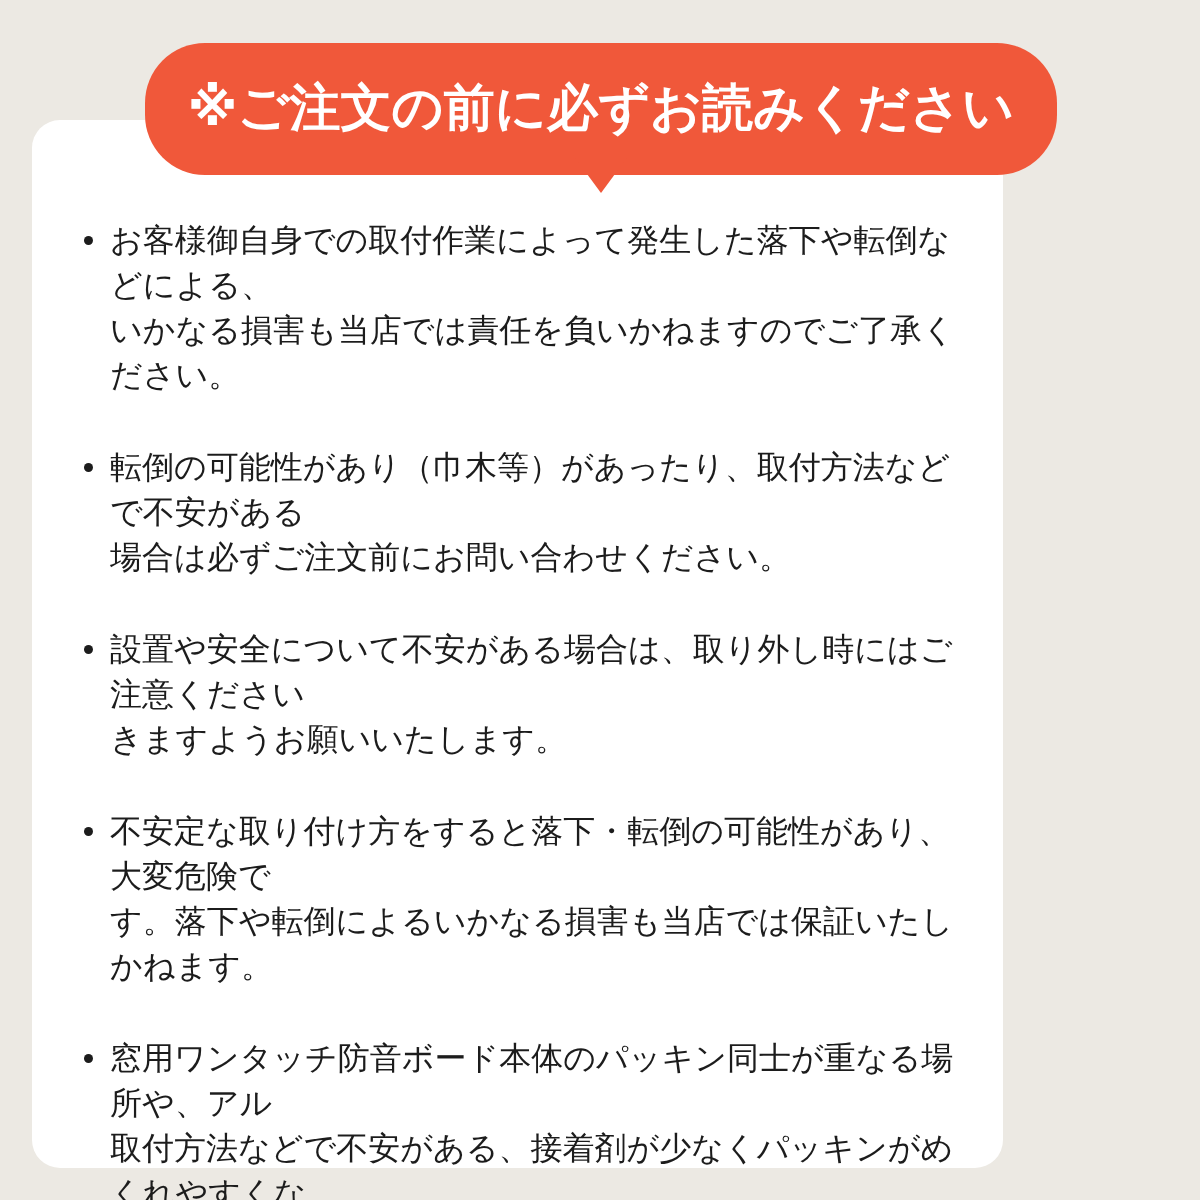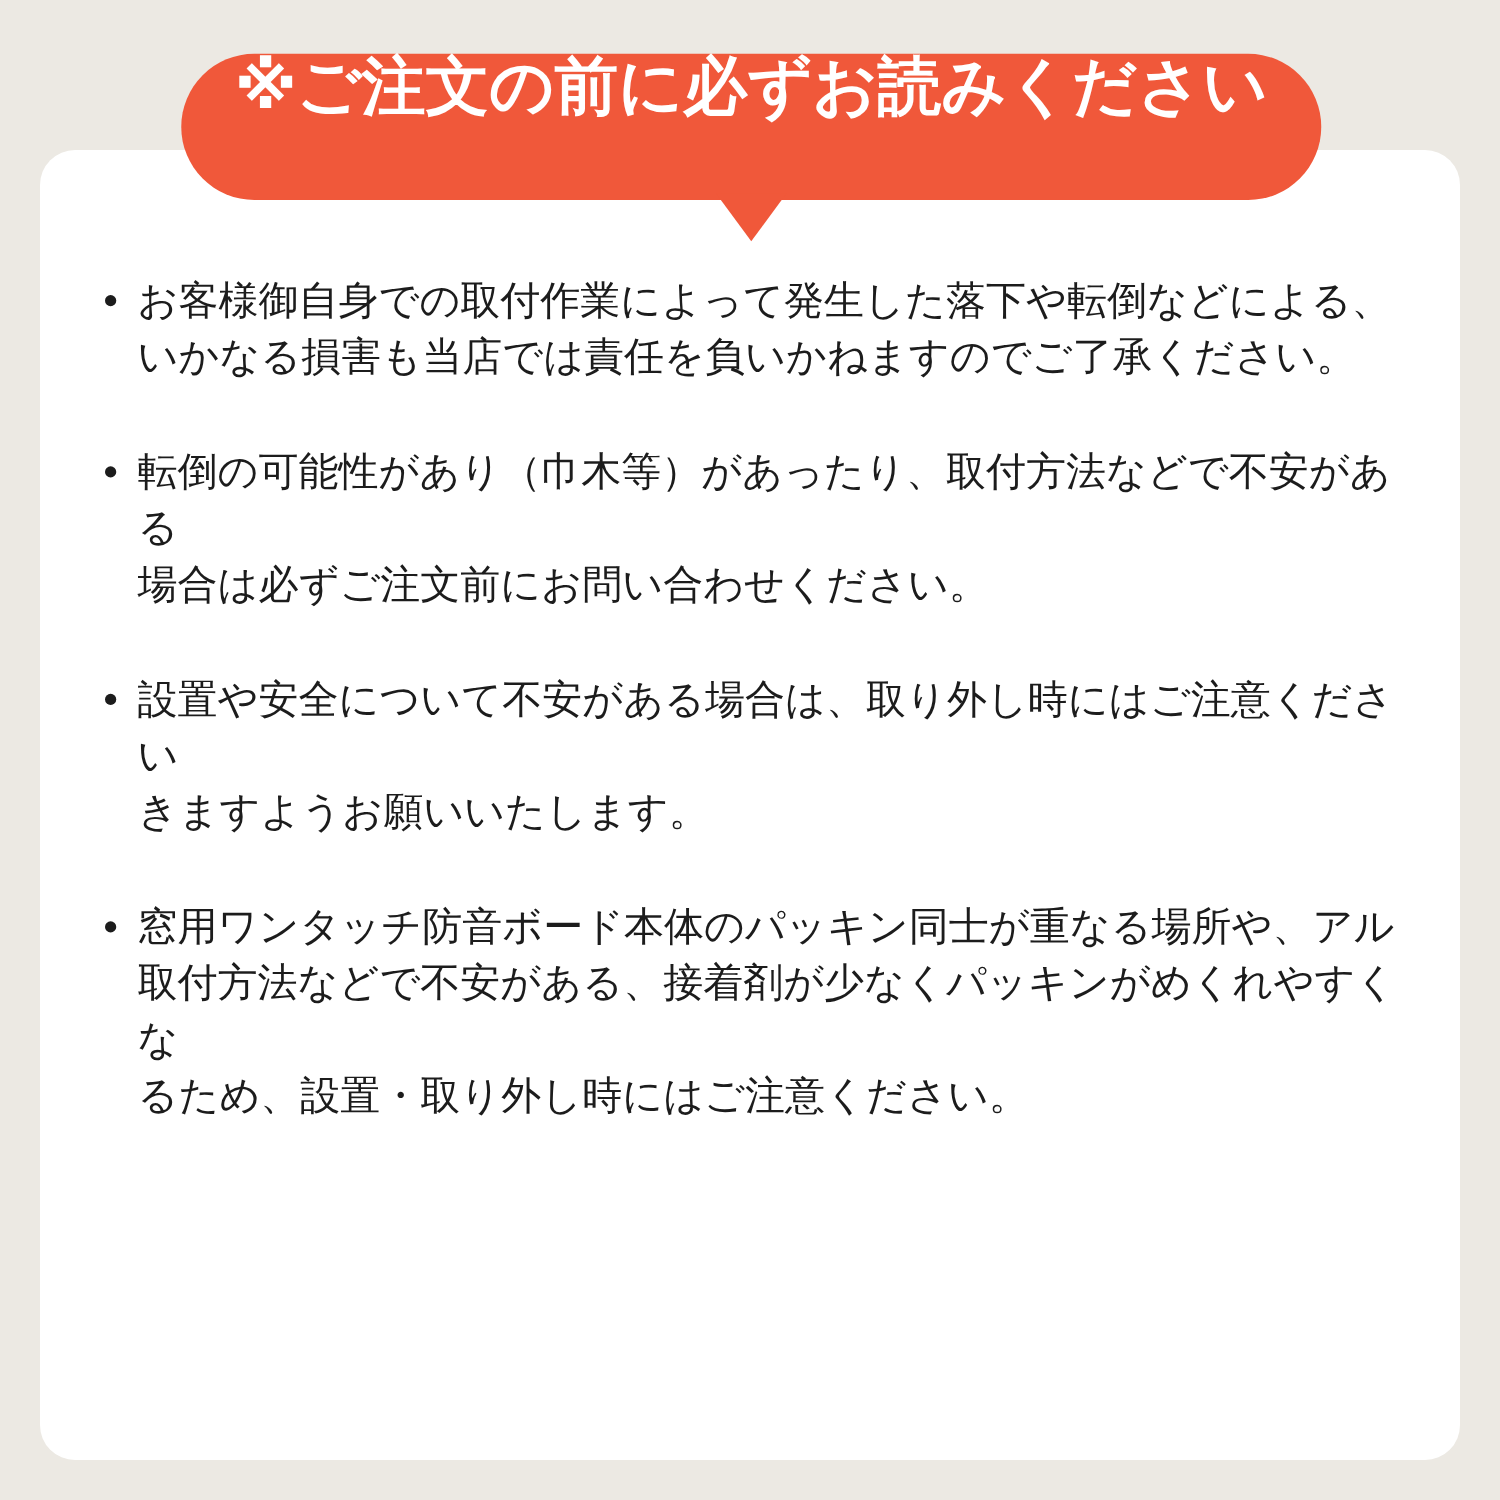--- a/index.html
+++ b/index.html
@@ -20,36 +20,37 @@
   .page {
     position: relative;
     width: 1200px;
     height: 1200px;
     overflow: hidden;
   }
   .card {
     position: absolute;
     left: 32px;
     top: 120px;
-    width: 1136px;
+    width: 971px;
     height: 1048px;
     background: var(--card);
     border-radius: 28px;
     padding: 98px 36px 0 52px;
     font-family: Liberation Serif, serif;
   }
   .bubble {
     position: absolute;
     left: 145px;
     top: 43px;
     width: 912px;
-    height: 117px;
+    height: 132px;
     background: var(--accent-orange);
     border-radius: 60px;
     display: flex;
+    align-items: center;
     justify-content: center;
     z-index: 2;
   }
   .bubble-title {
     color: var(--title-text);
     font-size: 51px;
     font-weight: bold;
     line-height: 1;
     white-space: nowrap;
     padding-bottom: 4px;
@@ -110,20 +111,25 @@
         <p class="notice-text">転倒の可能性があり（巾木等）があったり、取付方法などで不安がある
 場合は必ずご注文前にお問い合わせください。</p>
       </li>
       <li class="notice">
         <span class="dot"></span>
         <p class="notice-text">設置や安全について不安がある場合は、取り外し時にはご注意ください
 きますようお願いいたします。</p>
       </li>
       <li class="notice">
         <span class="dot"></span>
+        <p class="notice-text">不安定な取り付け方をすると落下・転倒の可能性があり、大変危険で
+す。落下や転倒によるいかなる損害も当店では保証いたしかねます。</p>
+      </li>
+      <li class="notice">
+        <span class="dot"></span>
         <p class="notice-text">窓用ワンタッチ防音ボード本体のパッキン同士が重なる場所や、アル
 取付方法などで不安がある、接着剤が少なくパッキンがめくれやすくな
 るため、設置・取り外し時にはご注意ください。</p>
       </li>
     </ul>
   </div>
 
   <div class="bubble">
     <span class="bubble-title">※ご注文の前に必ずお読みください</span>
     <span class="bubble-tail"></span>

